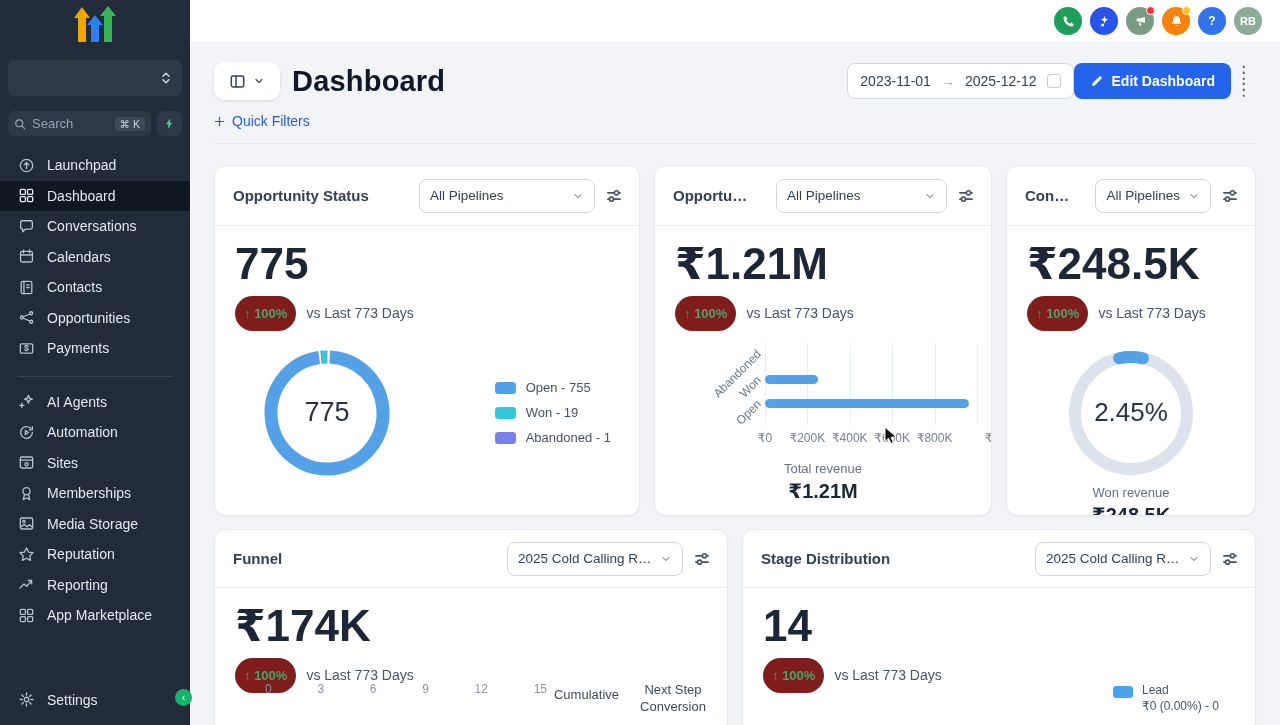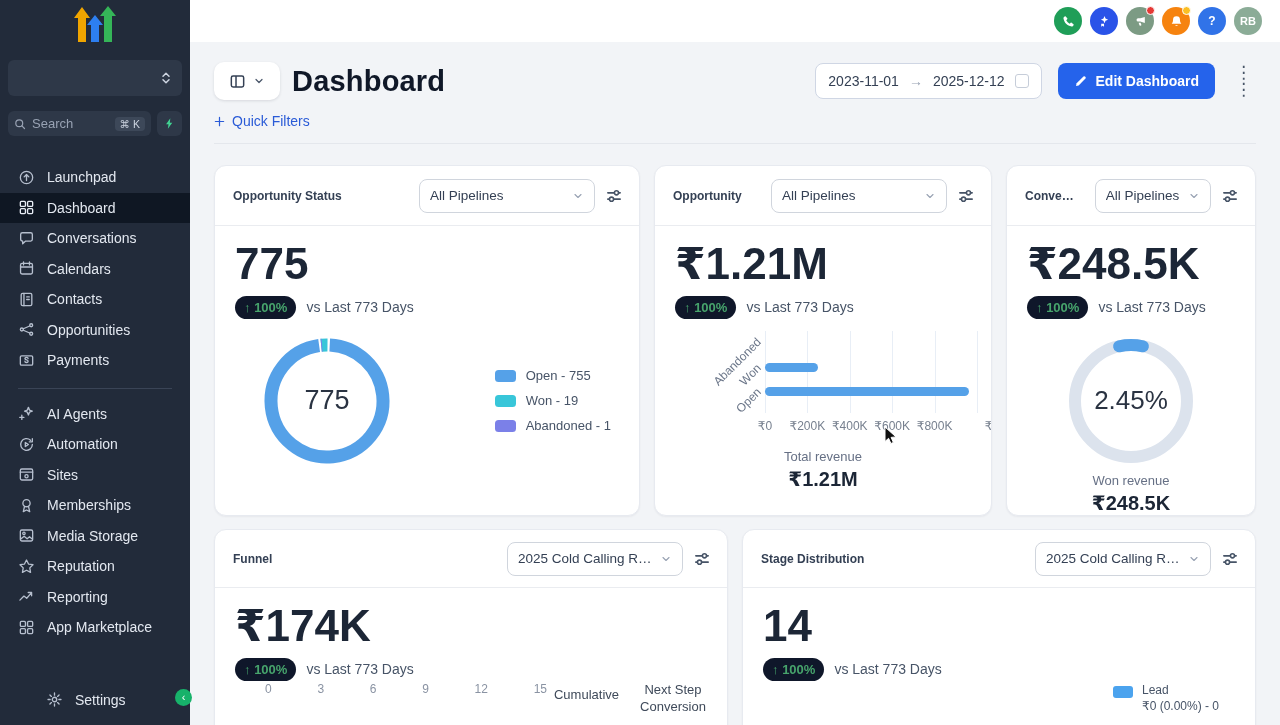--- a/index.html
+++ b/index.html
@@ -5,35 +5,35 @@
   * { margin:0; padding:0; box-sizing:border-box; }
   html,body { width:1280px; height:725px; overflow:hidden;
     font-family:"Liberation Sans","DejaVu Sans",sans-serif; background:#f2f4f7; }
 
   
   .sidebar { position:absolute; left:0; top:0; width:190px; height:725px;
     background:#222b3a; display:flex; flex-direction:column; z-index:5; }
   .logo { margin:6px auto 0; }
   .acct-select { margin:14px 8px 0; height:36px; background:#2e3848; border-radius:6px;
     display:flex; align-items:center; justify-content:flex-end; padding:0 10px; cursor:pointer; }
-  .search-row { margin:15px 8px 12px; display:flex; gap:6px; }
+  .search-row { margin:15px 8px 0; display:flex; gap:6px; }
   .search-box { flex:1; height:25px; background:#2e3848; border-radius:6px;
     display:flex; align-items:center; padding:0 6px; gap:6px; }
   .search-box .ph { color:#98a2b3; font-size:13px; flex:1; }
   .kbd { background:#3d4859; color:#cdd4e0; font-size:10.5px; border-radius:4px;
     padding:1px 5px; white-space:nowrap; }
   .spark-btn { width:25px; height:25px; background:#2e3848; border-radius:6px;
     display:flex; align-items:center; justify-content:center; cursor:pointer; }
   .nav { margin-top:14px; list-style:none; }
   .nav-item { height:30.5px; display:flex; align-items:center; gap:12px; padding-left:18px;
     color:#e3e8f0; font-size:14px; cursor:pointer; white-space:nowrap; }
   .nav-item.active { background:#0f1723; }
   .nav-item .nicon { width:17px; height:17px; display:flex; }
   .nav-divider { border-top:1px solid #39435500; border-color:#3a4456; margin:12px 18px 10px; }
-  .sidebar-bottom { margin-top:auto; position:relative; padding-bottom:10px;padding-left:28px; }
+  .sidebar-bottom { margin-top:auto; position:relative; padding-bottom:10px; }
   .collapse-btn { position:absolute; right:-2px; top:4px; width:17px; height:17px; border-radius:50%;
     background:#17b26a; color:#fff; font-size:11px; display:flex; align-items:center;
     justify-content:center; cursor:pointer; }
 
   
   .topbar { position:absolute; left:190px; right:0; top:0; height:42px; background:#ffffff;
     display:flex; align-items:center; justify-content:flex-end; padding-right:18px; z-index:4; }
   .tb-icons { display:flex; align-items:center; gap:8px; }
   .tb-circle { width:28px; height:28px; border-radius:50%; position:relative; display:flex;
     align-items:center; justify-content:center; cursor:pointer; color:#fff;
@@ -42,21 +42,21 @@
     border:1.5px solid #fff; }
 
   
   .main { position:absolute; left:190px; top:42px; right:0; bottom:0; background:#f2f4f7;
     padding:20px 24px 0; }
   .hdr-row { display:flex; align-items:center; }
   .panel-btn { background:#fff; border-radius:10px; height:38px; width:66px; display:flex;
     align-items:center; justify-content:center; gap:7px; box-shadow:0 1px 3px rgba(16,24,40,.12);
     cursor:pointer; }
   .page-title { font-size:29px; font-weight:700; color:#101828; margin-left:12px; letter-spacing:.2px; }
-  .hdr-right { margin-left:auto; display:flex; align-items:center; gap:16px; }
+  .hdr-right { margin-left:auto; display:flex; align-items:center; }
   .date-pill { background:#fff; border:1px solid #cfd6e4; border-radius:8px; height:36px;
     display:flex; align-items:center; gap:10px; padding:0 12px; font-size:14px; color:#344054;
     cursor:pointer; }
   .date-arrow { color:#98a2b3; font-size:14px; }
   .cal-icon { width:14px; height:14px; border:1.4px solid #c6cdd9; border-radius:3px; }
   .btn-primary { background:#2563eb; color:#fff; border:none; border-radius:8px; height:36px;
     padding:0 16px; font-size:14px; font-weight:600; display:flex; align-items:center; gap:8px;
     cursor:pointer; font-family:inherit; }
   .kebab { color:#475467; font-size:17px; letter-spacing:0; cursor:pointer; line-height:1;
     padding:2px 4px; }
@@ -66,34 +66,34 @@
 
   
   .grid1 { margin-top:21px; display:grid; grid-template-columns:426px 338px 250px; gap:14px; }
   .grid2 { margin-top:13px; display:grid; grid-template-columns:514px 514px; gap:14px; }
   .card { background:#fff; border:1px solid #e7eaf0; border-radius:12px;
     box-shadow:0 1px 2px rgba(16,24,40,.05); overflow:hidden; position:relative; }
   .grid1 .card { height:351px; }
   .grid2 .card { height:260px; }
   .card-head { height:60px; display:flex; align-items:center; padding:0 16px 0 18px;
     border-bottom:1px solid #eaecf0; gap:10px; }
-  .card-title { font-size:12px; font-weight:600; color:#344054; white-space:nowrap;
+  .card-title { font-size:15px; font-weight:600; color:#344054; white-space:nowrap;
     overflow:hidden; text-overflow:ellipsis; }
   .head-spacer { flex:1; }
   .select-pill { border:1px solid #d0d5dd; border-radius:8px; height:34px; display:flex;
     align-items:center; padding:0 10px; font-size:13.5px; color:#344054; gap:8px;
     cursor:pointer; }
   .select-pill .sel-label { flex:1; white-space:nowrap; overflow:hidden; text-overflow:ellipsis; }
   .pill-lg { width:176px; } .pill-sm { width:118px; }
   .sliders { width:18px; height:18px; display:flex; cursor:pointer; }
   .card-body { padding:14px 20px 0; position:relative; }
   .stat-value { font-size:44px; font-weight:700; color:#1c2636; line-height:1.08; }
   .pill-row { margin-top:8px; display:flex; align-items:center; gap:10px; }
-  .change-pill { background:#0f172a; color:#47a46c; font-size:13px; font-weight:600;
-    border-radius:999px; padding:4px 9px; }
+  .change-pill { background:#7f1d1d; color:#47a46c; font-size:13px; font-weight:600;
+    border-radius:999px; padding:10px 9px; }
   .vs-label { font-size:14px; color:#475467; }
 
   .donut-row { display:flex; align-items:center; margin-top:12px; }
   .donut-wrap { position:relative; width:140px; height:140px; margin-left:22px; }
   .donut-center { position:absolute; inset:0; display:flex; align-items:center;
     justify-content:center; font-size:27px; color:#2a3342; }
   .legend { margin-left:auto; margin-right:8px; display:flex; flex-direction:column; gap:10px; }
   .legend-item { display:flex; align-items:center; gap:10px; cursor:pointer;margin-left:46px; }
   .legend-swatch { width:21px; height:12px; border-radius:3.5px; }
   .legend-label { font-size:13px; color:#475467; white-space:nowrap; }

